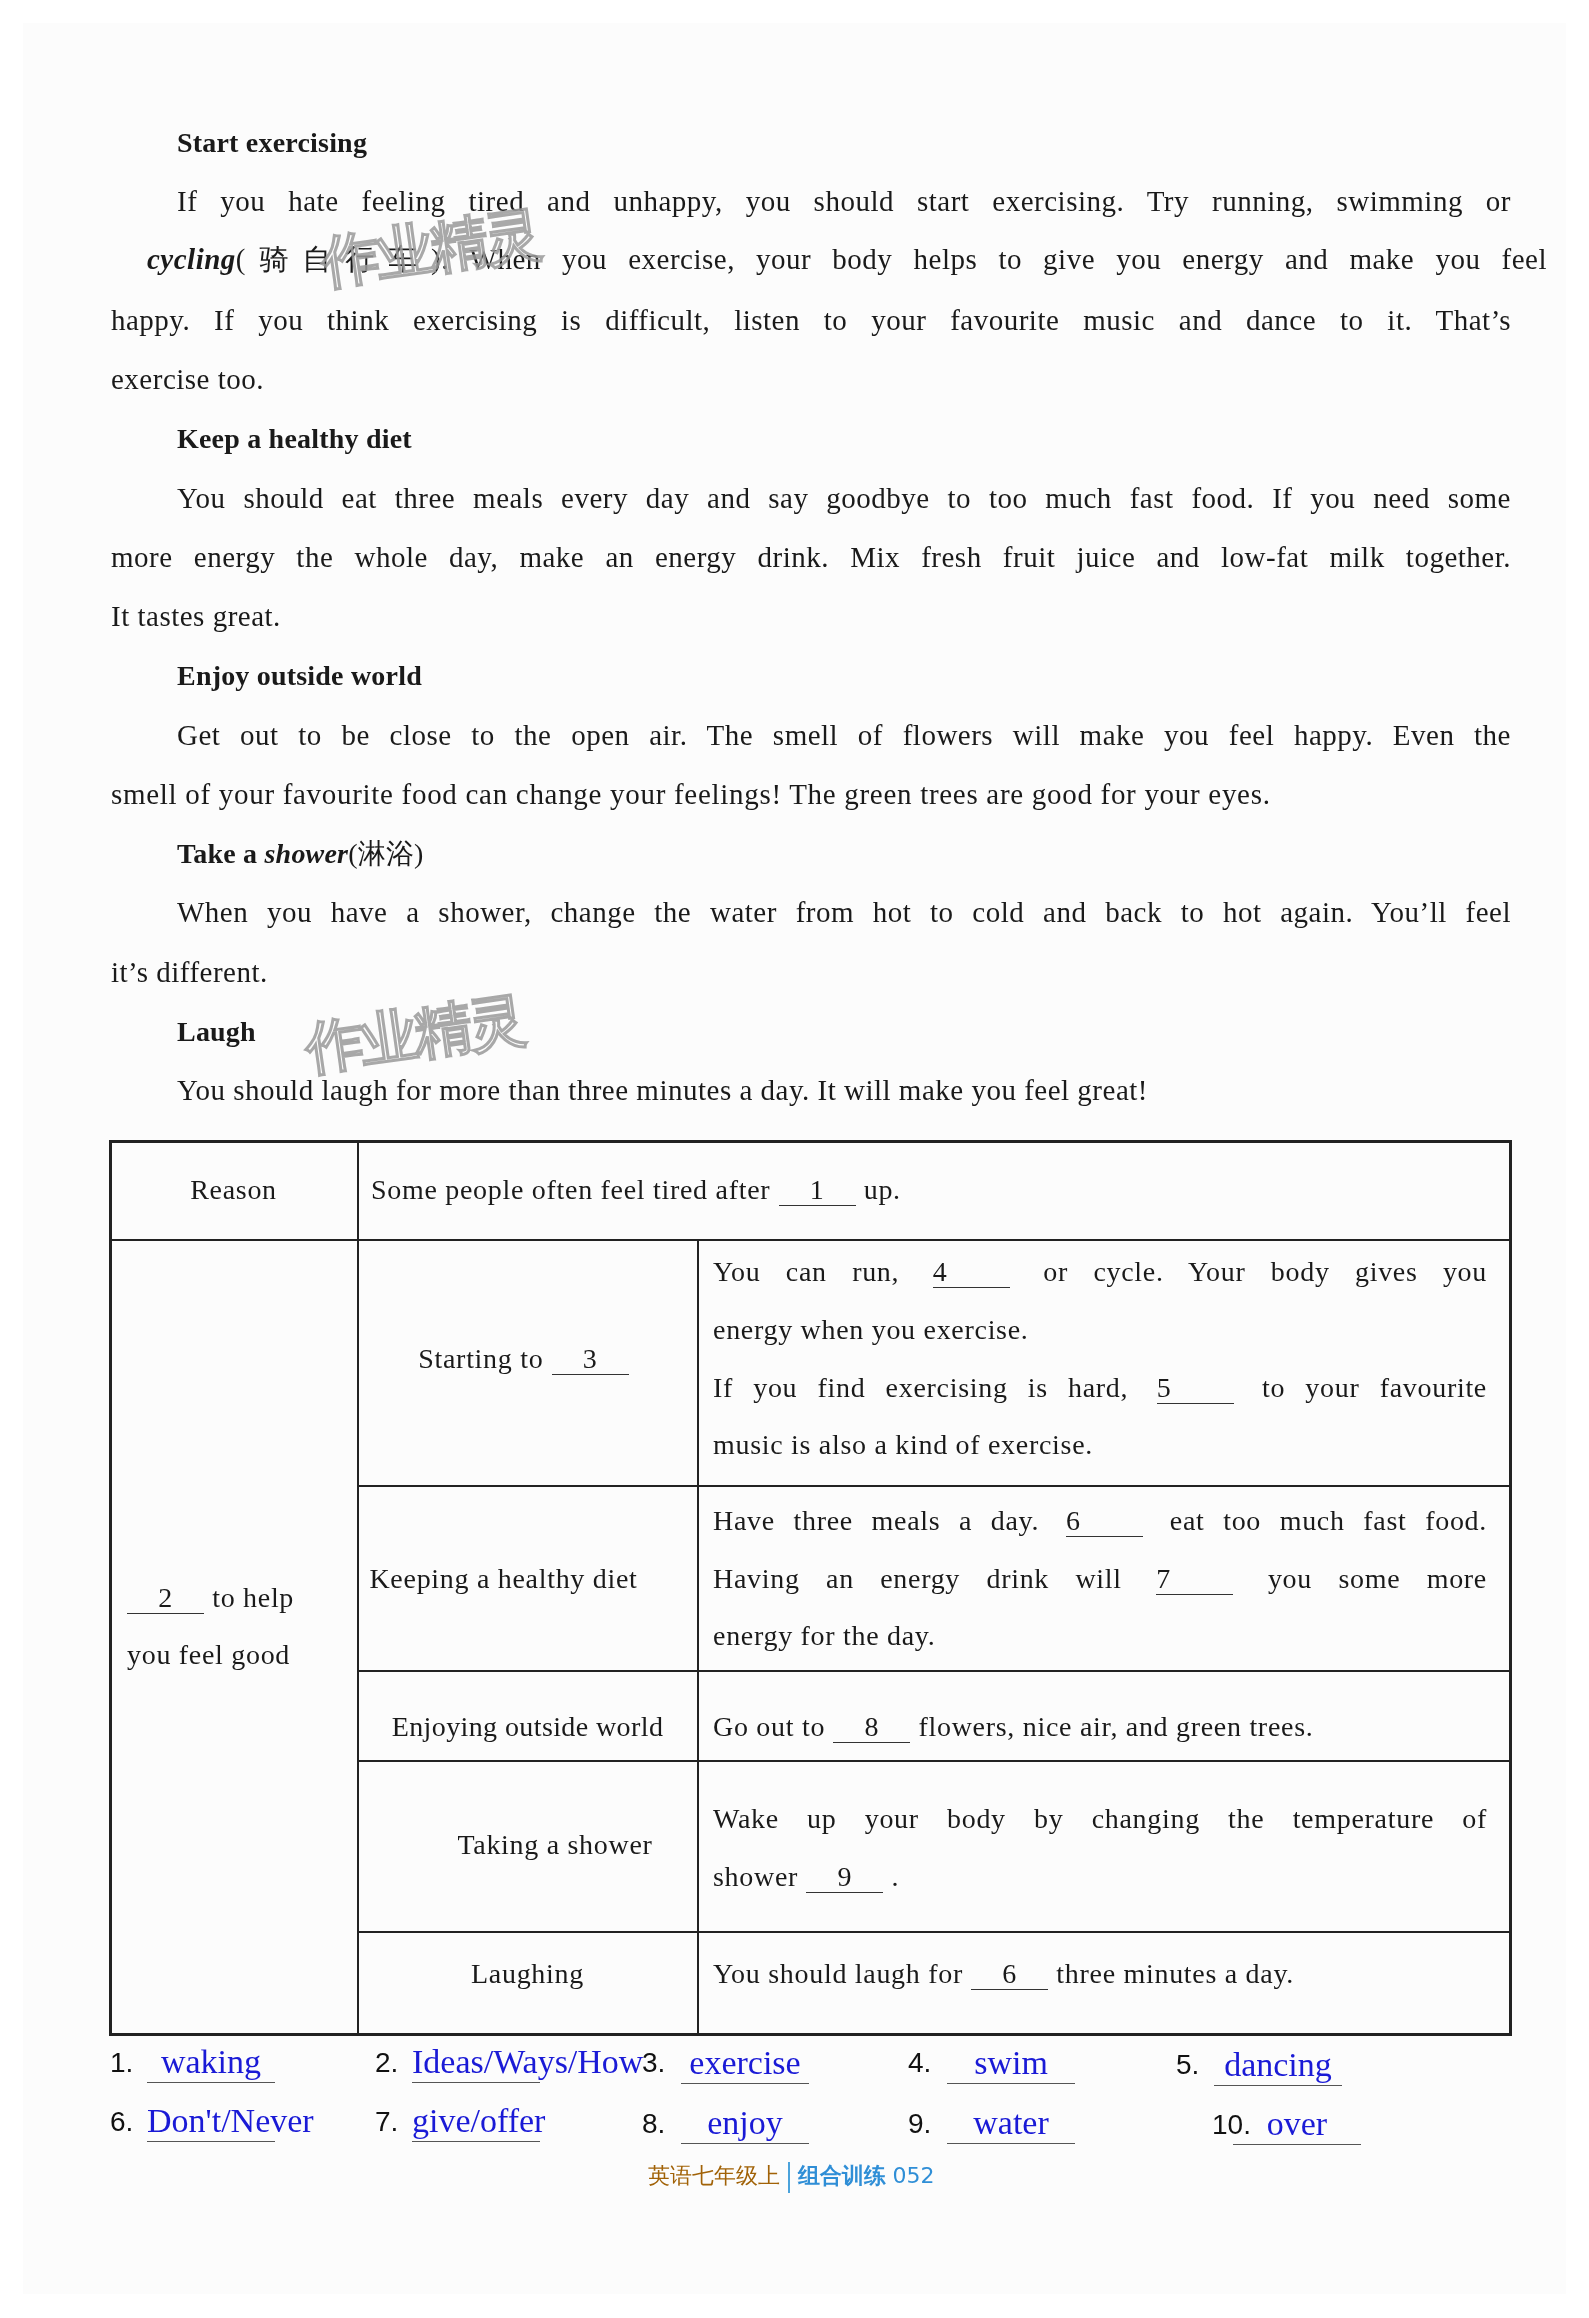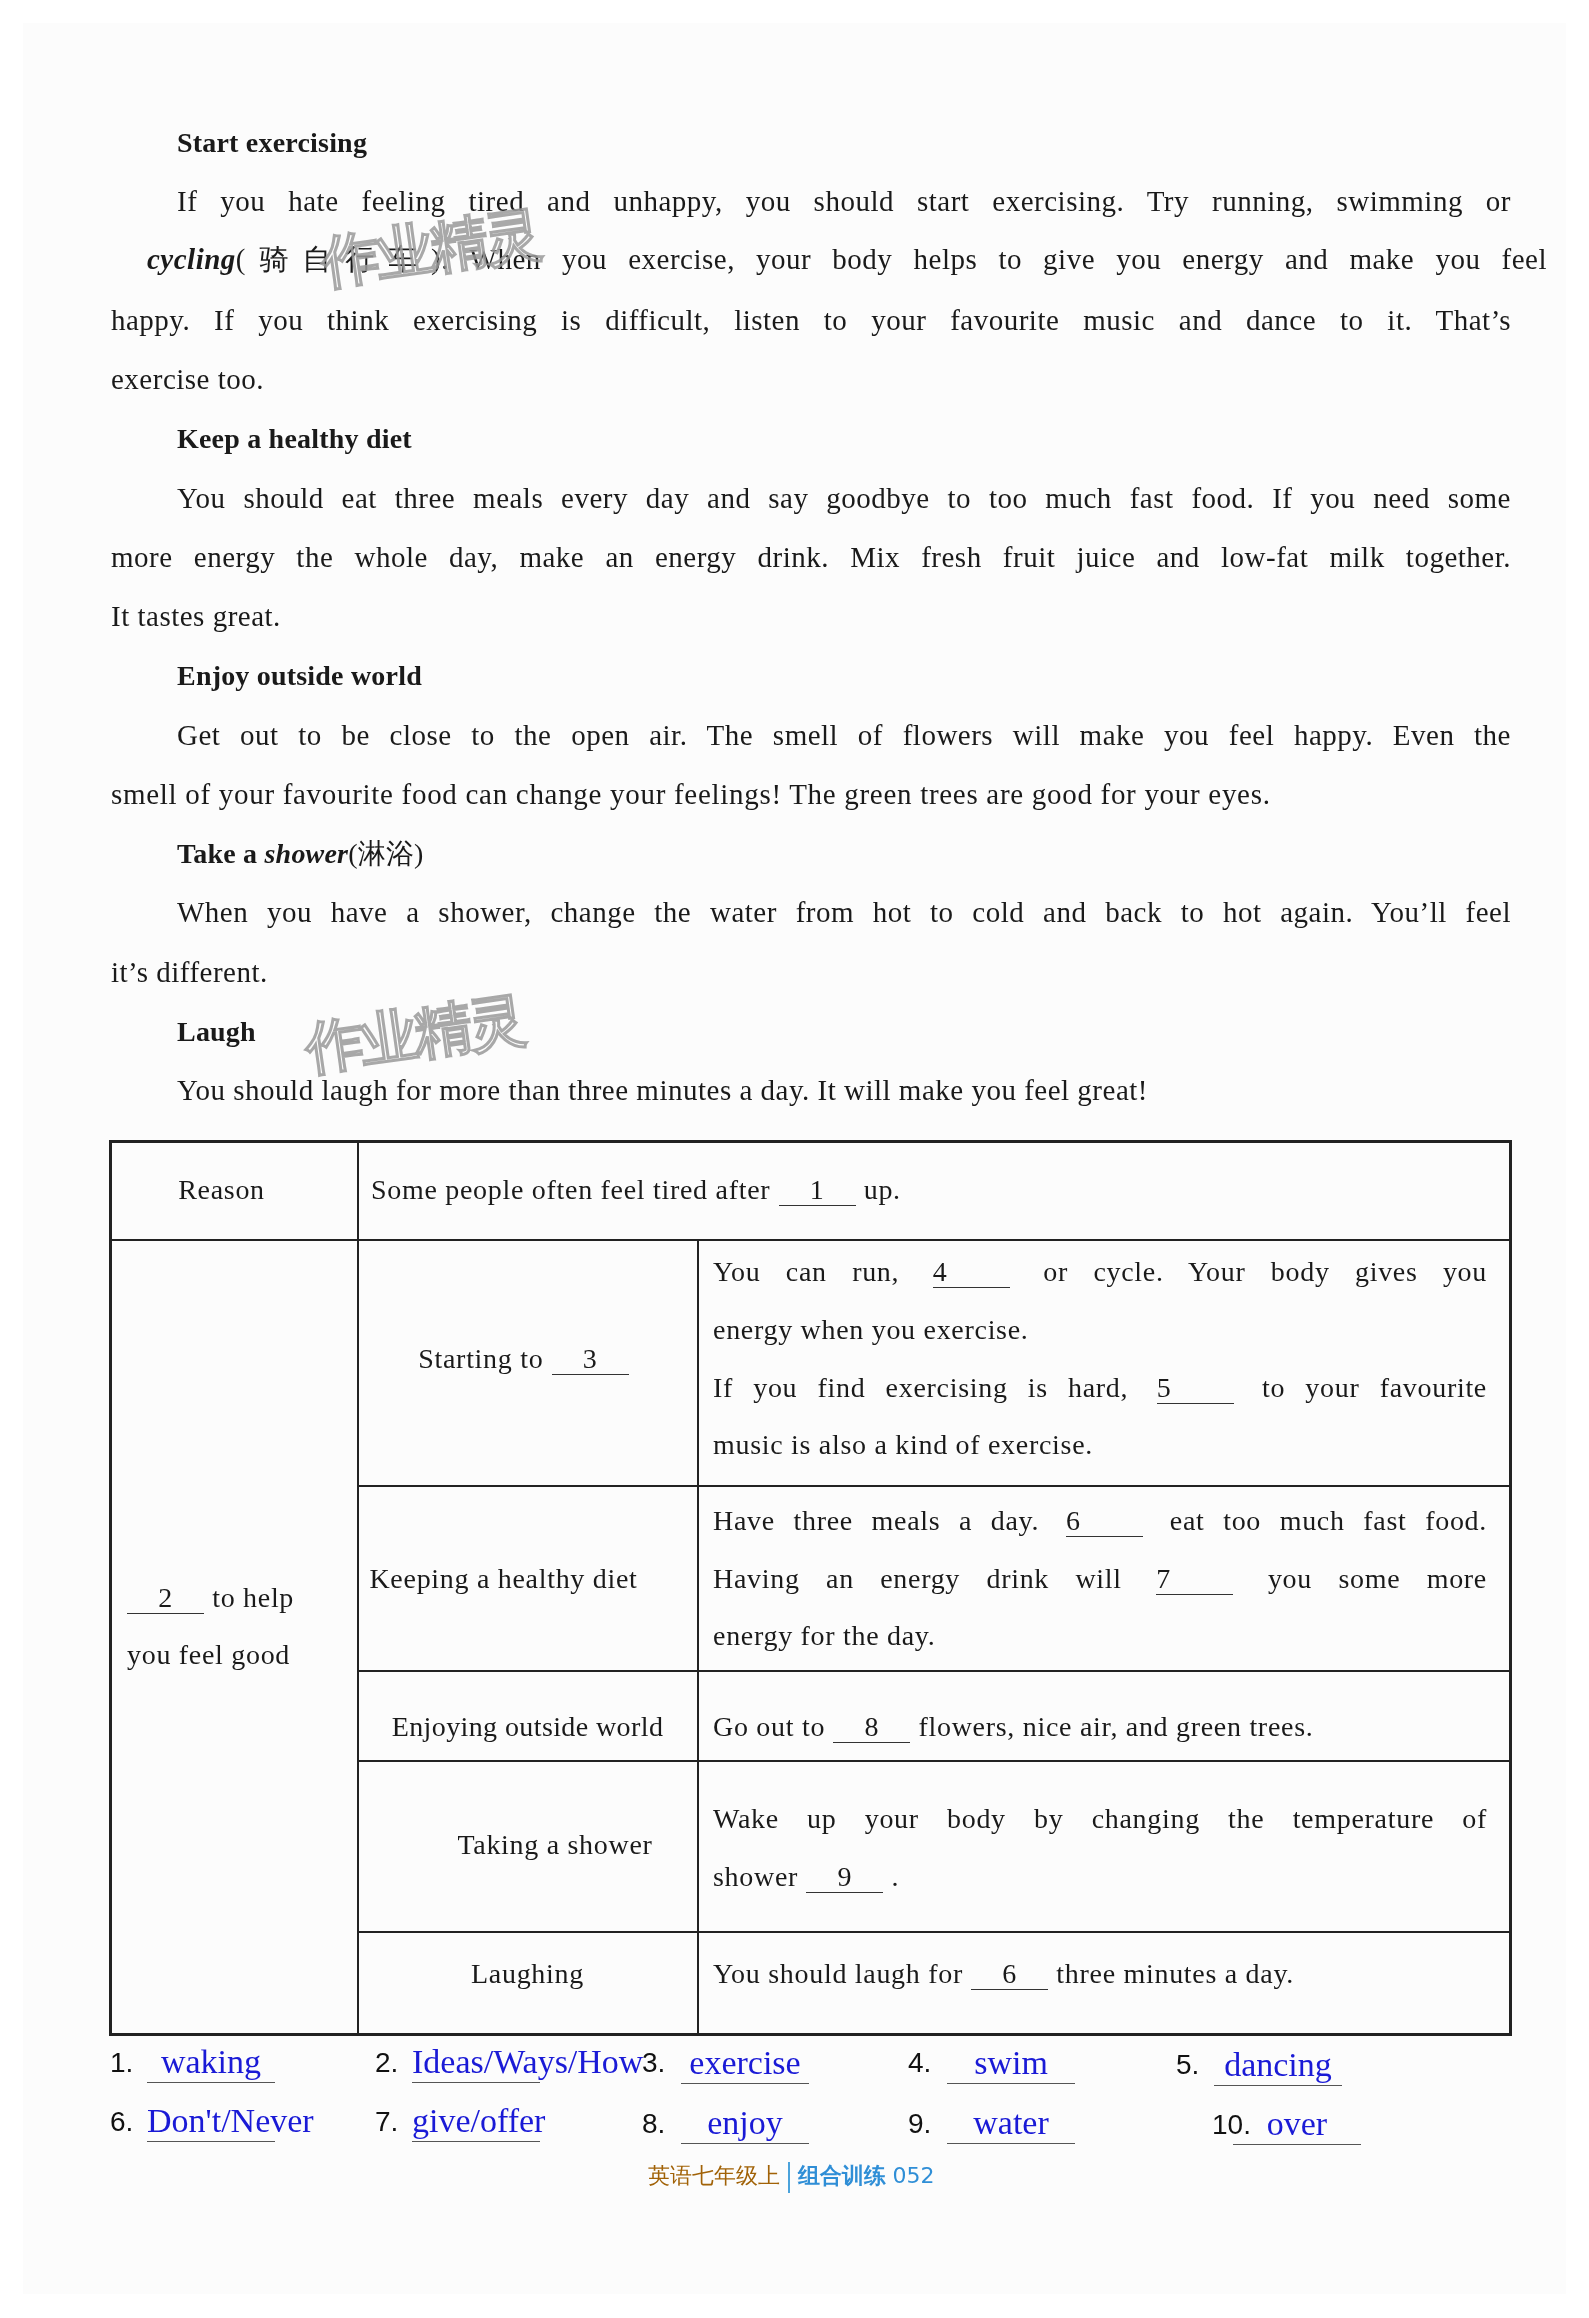--- a/index.html
+++ b/index.html
@@ -98,21 +98,21 @@
   <div class="tbl-line" style="left:357px; top:1140px; width:1.6px; height:896px;"></div>
 
   <div class="tbl-line" style="left:697px; top:1240px; width:1.6px; height:796px;"></div>
 
   <div class="tbl-line" style="left:109px; top:1239px; width:1403px; height:1.6px;"></div>
   <div class="tbl-line" style="left:357px; top:1485px; width:1155px; height:1.6px;"></div>
   <div class="tbl-line" style="left:357px; top:1670px; width:1155px; height:1.6px;"></div>
   <div class="tbl-line" style="left:357px; top:1760px; width:1155px; height:1.6px;"></div>
   <div class="tbl-line" style="left:357px; top:1931px; width:1155px; height:1.6px;"></div>
 
-  <div class="cell-text" style="left:99px; width:245px; top:1161px; text-align:center;">Reason</div>
+  <div class="cell-text" style="left:111px; width:245px; top:1161px; text-align:center;">Reason</div>
   <div class="cell-text" style="left:371px; top:1161px;"><span>Some people often feel tired after</span><span class="blank">1</span><span>up.</span></div>
 
   <div class="cell-text" style="left:127px; top:1569px;"><span class="blank" style="margin-left:0;">2</span><span>to help</span></div>
   <div class="cell-text" style="left:127px; top:1626px;">you feel good</div>
 
   <div class="cell-text" style="left:358px; width:339px; top:1330px; text-align:center;"><span>Starting to</span><span class="blank">3</span></div>
   <div class="cell-text cell-just" style="left:713px; width:774px; top:1243px;"><span>You can run,</span> <span class="blank">4</span> <span>or cycle. Your body gives you</span></div>
   <div class="cell-text" style="left:713px; top:1301px;">energy when you exercise.</div>
   <div class="cell-text cell-just" style="left:713px; width:774px; top:1359px;"><span>If you find exercising is hard,</span> <span class="blank">5</span> <span>to your favourite</span></div>
   <div class="cell-text" style="left:713px; top:1416px;">music is also a kind of exercise.</div>

